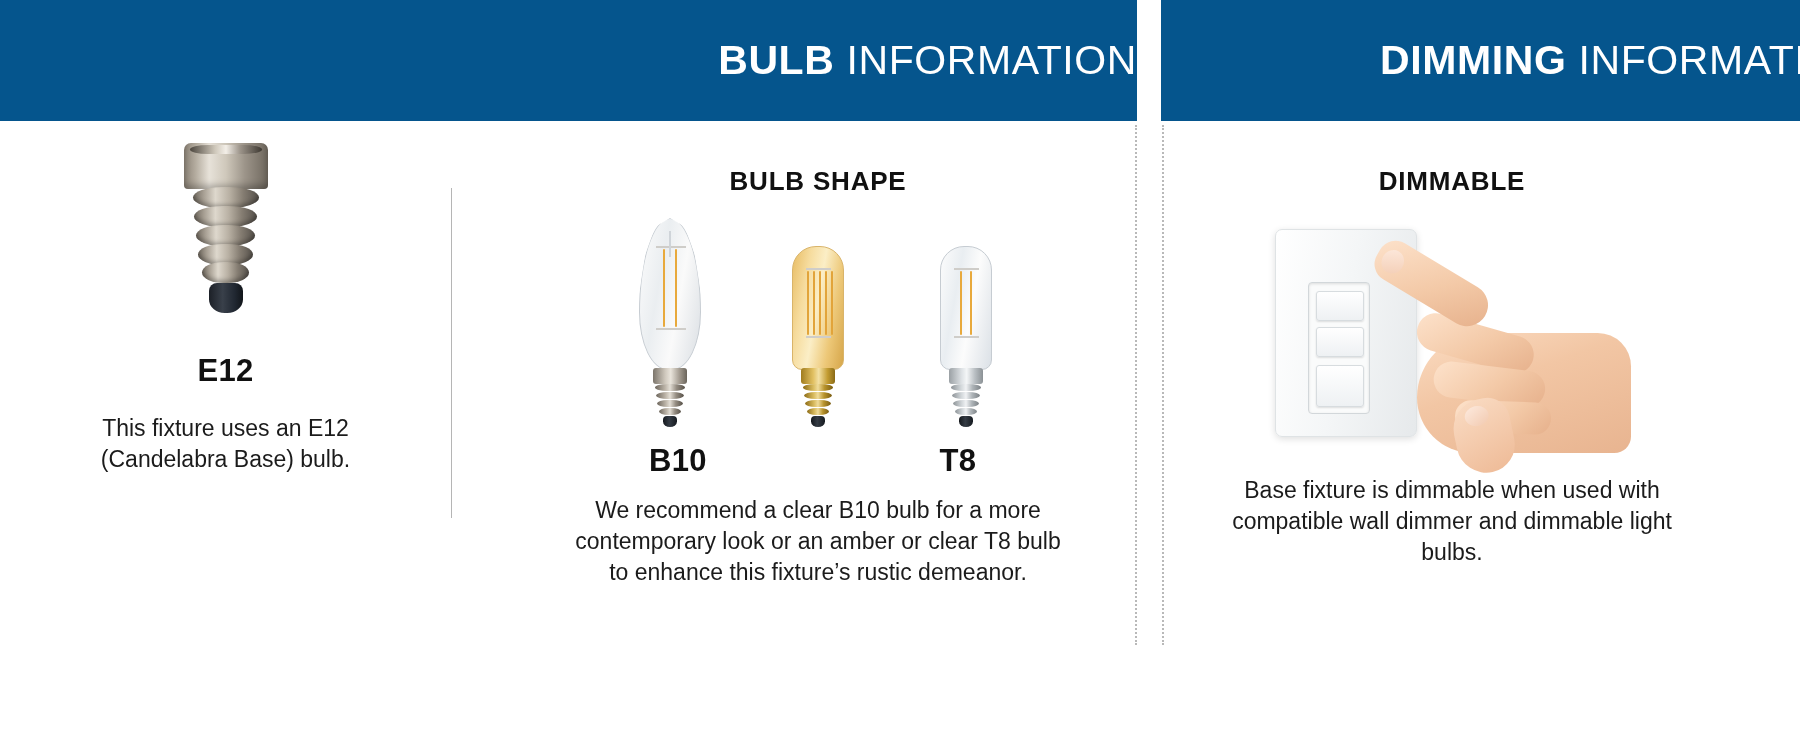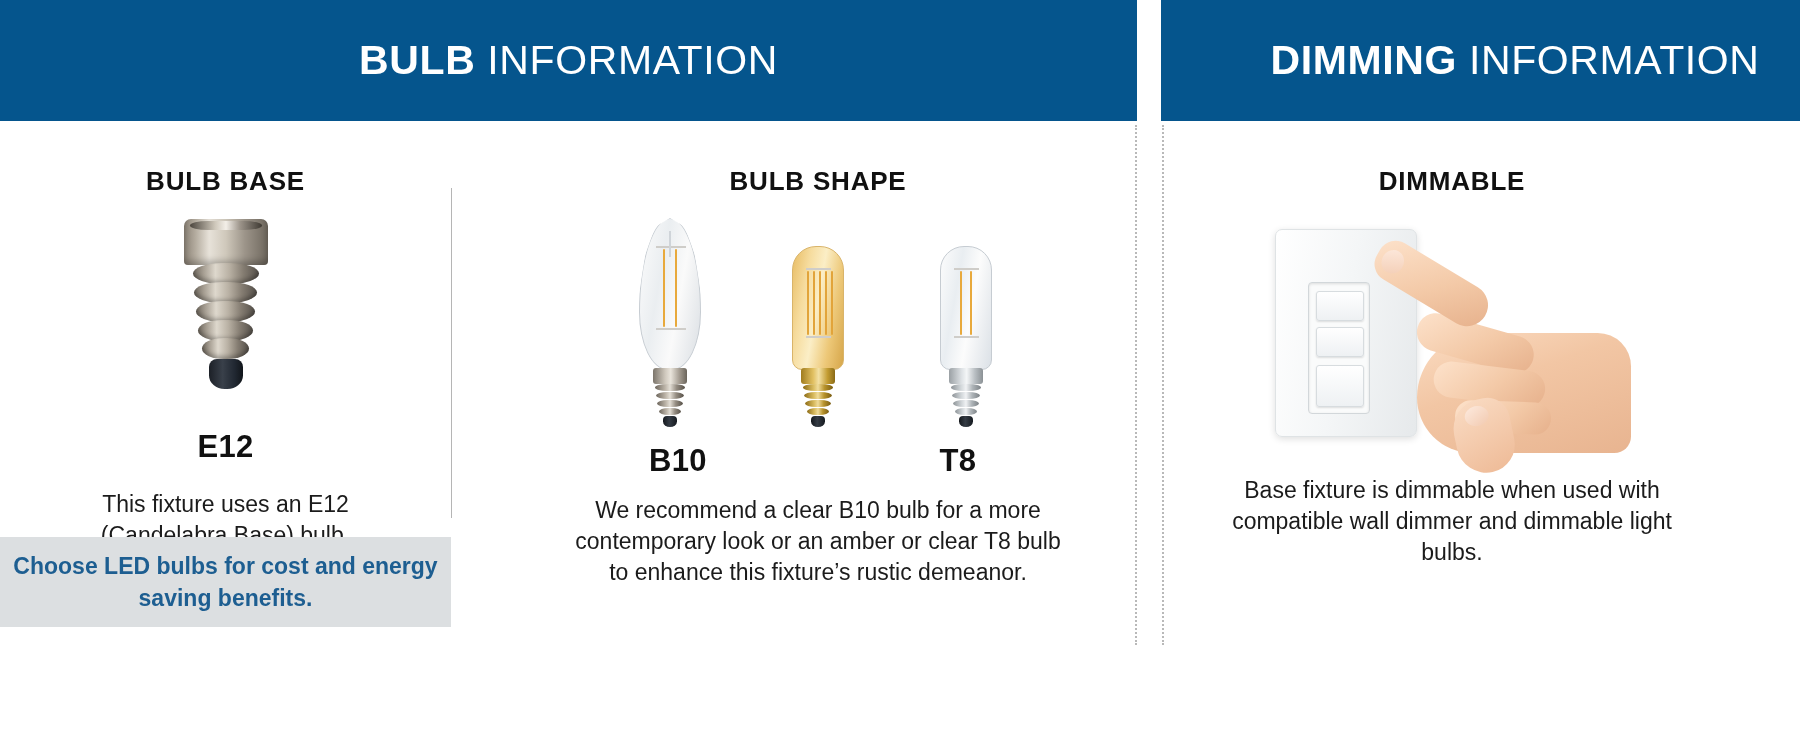--- a/index.html
+++ b/index.html
@@ -8,21 +8,21 @@
     background: #ffffff;
     font-family: "Liberation Sans", sans-serif;
     overflow: hidden;
   }
   .page { position: relative; width: 1800px; height: 750px; background: #fff; }
 
   
   .hdr {
     position: absolute; top: 0; height: 121px;
     background: #05558d;
-    display: flex; align-items: center; justify-content: center;
+    display: flex; align-items: center; justify-content: flex-end;
   }
   .hdr-left  { left: 0;    width: 1137px; }
   .hdr-right { left: 1161px; width: 708px; }
   .hdr-text {
     color: #ffffff;
     font-size: 41px;
     letter-spacing: 0.6px;
     white-space: nowrap;
     font-weight: 300;
   }
@@ -281,43 +281,39 @@
 
   <div class="hdr hdr-right">
     <div class="hdr-text"><span class="b">DIMMING</span><span> INFORMATION</span></div>
   </div>
 
   <div class="dotted dotted-a"></div>
   <div class="dotted dotted-b"></div>
   <div class="vline"></div>
 
   <div class="col col-base">
-    <div class="sec-title">BULB BASE</div>
 
     <div class="base-wrap art">
       <div class="e12">
         <div class="e12-collar"></div>
         <div class="e12-thread">
           <i></i>
             <i></i>
             <i></i>
             <i></i>
             <i></i>
         </div>
         <div class="e12-tip"></div>
       </div>
     </div>
 
     <div class="label">E12</div>
     <div class="body-text" style="margin-top:24px;padding:0 46px;">This fixture uses an E12 (Candelabra Base) bulb.</div>
   </div>
 
-  <div class="callout">
-    <div class="callout-text">Choose LED bulbs for cost and energy saving benefits.</div>
-  </div>
 
   <div class="col col-shape">
     <div class="sec-title">BULB SHAPE</div>
 
     <div class="shapes art">
 
       <div class="bulb">
         <div class="glass-b10">
           <div class="fil two">
               <i></i>

